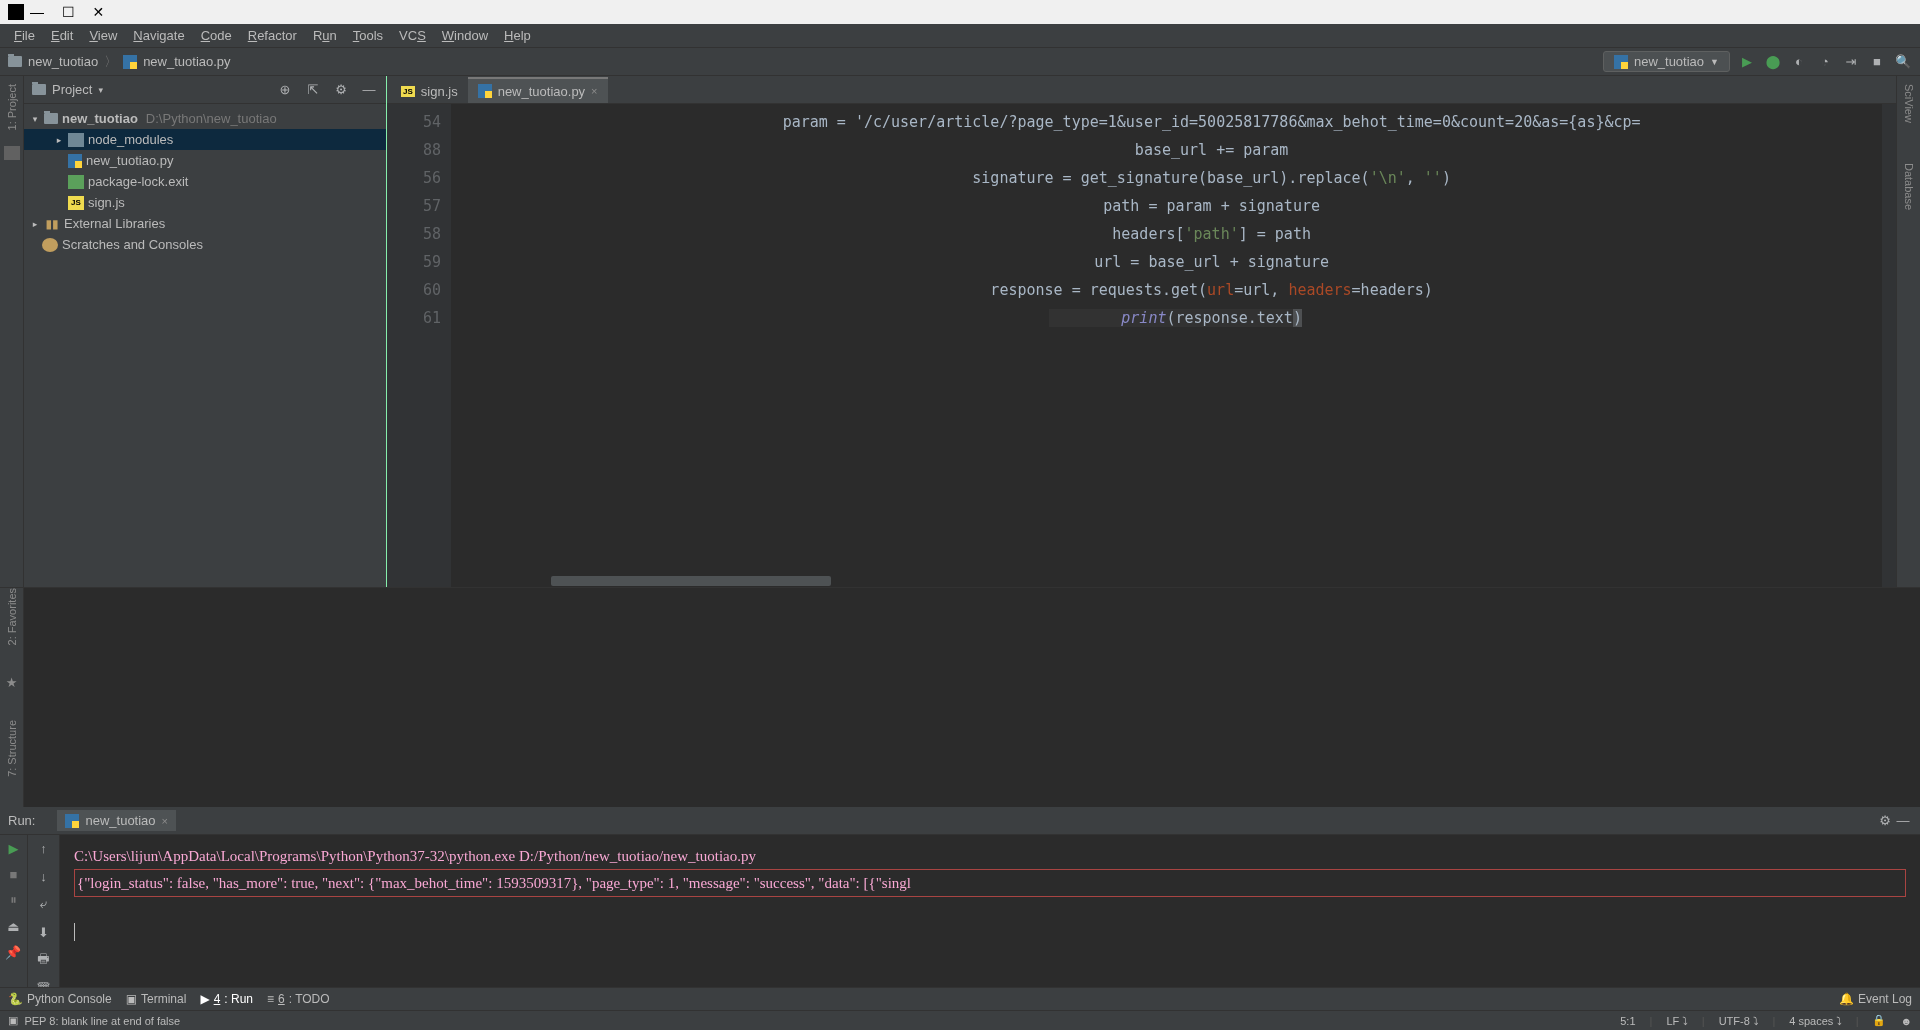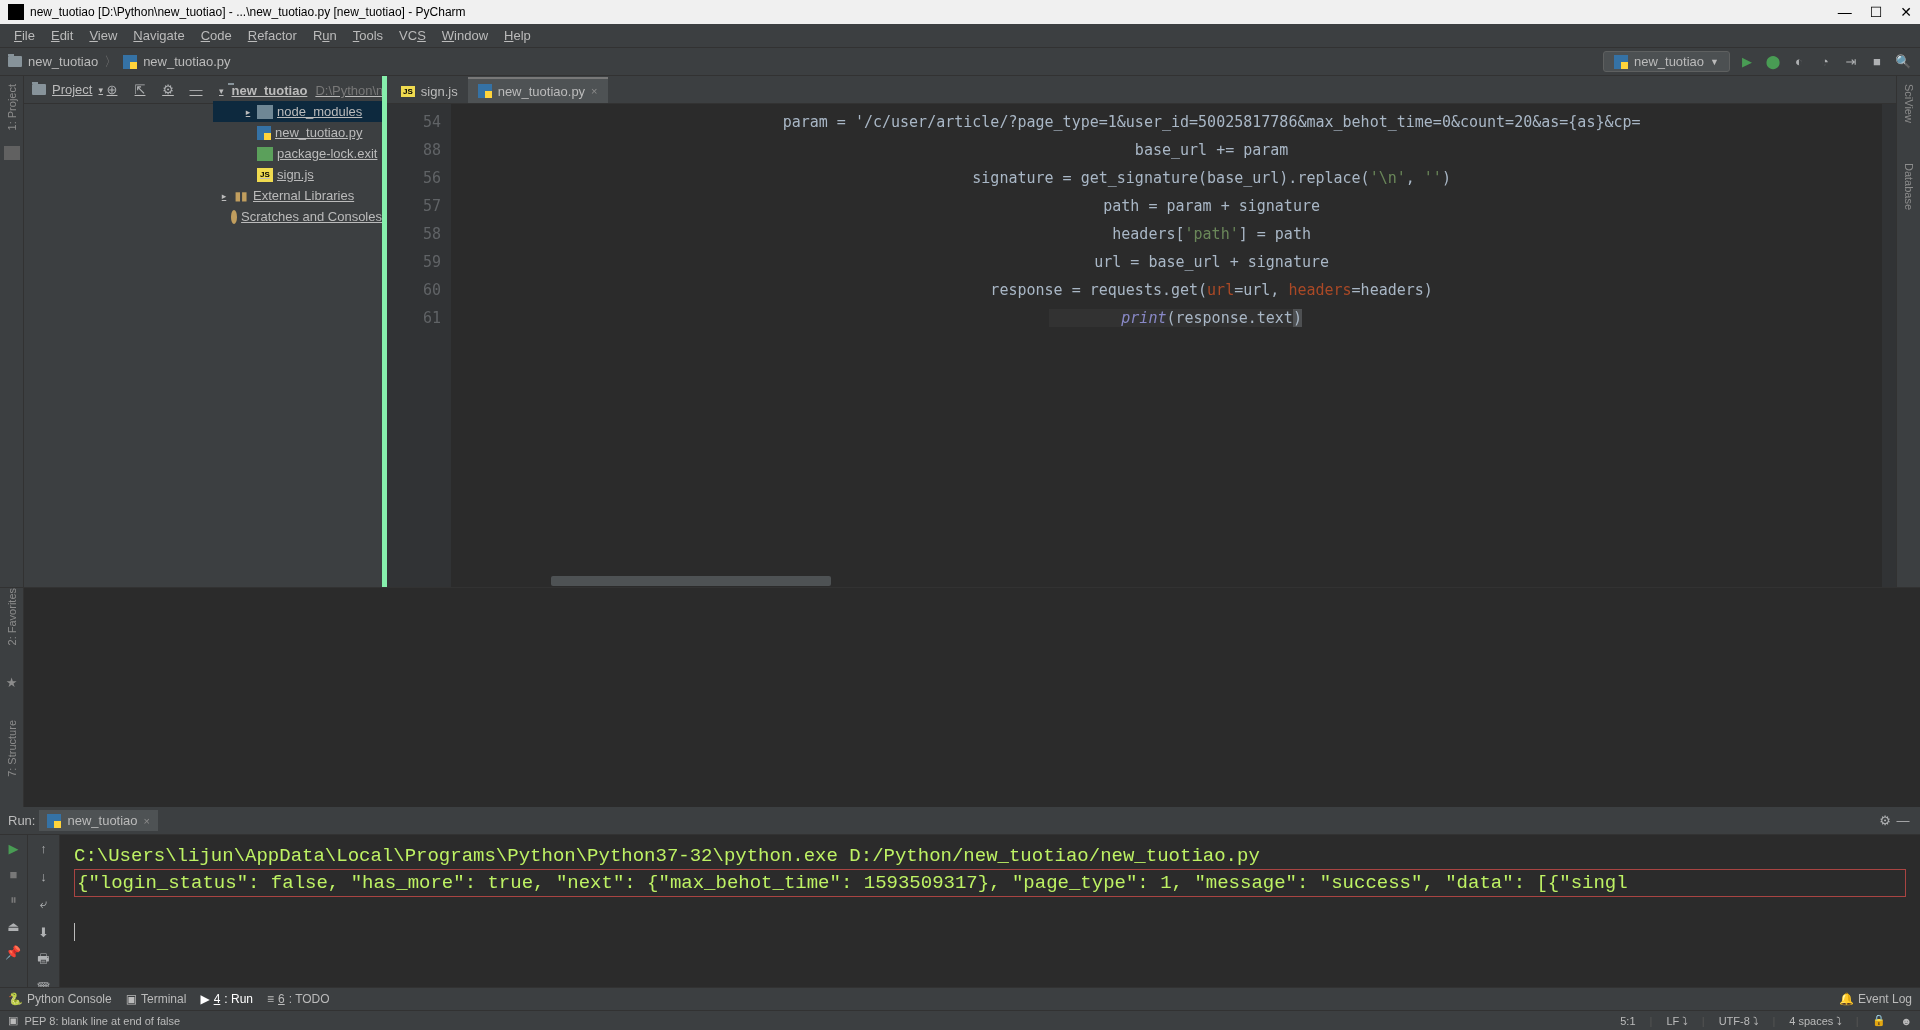--- a/index.html
+++ b/index.html
@@ -60,22 +60,22 @@
 .icon-btn.bug { color: #499c54; }
 .main { display: flex; flex: 1; min-height: 0; }
 .left-gutter {
   width: 24px; background: #3c3f41; border-right: 1px solid #323232;
   display: flex; flex-direction: column; align-items: center;
   padding-top: 8px; gap: 16px;
 }
 .left-gutter .vtext { writing-mode: vertical-lr; transform: rotate(180deg); font-size: 11px; color: #8c8c8c; }
 .left-gutter .gutter-icon { width: 16px; height: 14px; background: #616161; }
 .project-panel {
-  width: 363px; background: #3c3f41; border-right: 5px solid #86efac;
-  display: flex; flex-direction: row; text-decoration: underline;
+  width: 363px; background: #3c3f41; border-right: 1px solid #86efac;
+  display: flex; flex-direction: column;
 }
 .project-header {
   height: 28px; display: flex; align-items: center; padding: 0 8px;
   border-bottom: 1px solid #323232; background: #3c3f41;
 }
 .project-header .label { flex: 1; display: flex; align-items: center; gap: 6px; }
 .project-header .label .caret { font-size: 9px; }
 .project-header .icons { display: flex; gap: 10px; }
 .tree { flex: 1; padding: 4px 0; overflow: auto; }
 .tree-row { display: flex; align-items: center; height: 21px; padding-left: 6px; gap: 4px; }
@@ -108,28 +108,28 @@
 .code .param { color: #aa4926; }
 .code .builtin { color: #8888c6; font-style: italic; }
 .code .current { background: #323232; }
 .code .caret-mark { background: #4e5052; }
 .editor-scrollbar-h { position: absolute; bottom: 0; left: 64px; right: 20px; height: 12px; background: #2b2b2b; }
 .editor-scrollbar-h .thumb { position: absolute; left: 100px; width: 280px; height: 10px; top: 1px; background: #4e5254; border-radius: 2px; }
 .right-gutter { width: 24px; background: #3c3f41; border-left: 1px solid #323232; display: flex; flex-direction: column; align-items: center; padding-top: 8px; gap: 40px; }
 .right-gutter .vtext2 { writing-mode: vertical-lr; font-size: 11px; color: #8c8c8c; }
 .run-panel { height: 400px; background: #2b2b2b; border-top: 1px solid #323232; display: flex; flex-direction: column; }
 .run-header { height: 28px; background: #3c3f41; border-bottom: 1px solid #323232; display: flex; align-items: center; padding: 0 8px; }
-.run-header .label { margin-right: 4px; color: #bbbbbb; }
+.run-header .label { margin-right: 22px; color: #bbbbbb; }
 .run-tab { background: #4e5254; padding: 3px 8px; display: flex; align-items: center; gap: 6px; }
 .run-tab .close { font-size: 11px; color: #8c8c8c; }
 .run-header .spacer { flex: 1; }
 .run-body { flex: 1; display: flex; }
 .run-toolbar { width: 28px; background: #3c3f41; border-right: 1px solid #323232; display: flex; flex-direction: column; align-items: center; padding-top: 4px; gap: 8px; }
 .run-toolbar2 { width: 32px; background: #3c3f41; border-right: 1px solid #323232; display: flex; flex-direction: column; align-items: center; padding-top: 4px; gap: 10px; }
-.run-output { flex: 1; padding: 8px 14px; font-family: Liberation Mono, monospace; font-size: 19px; line-height: 26px; color: #bef264; overflow: auto; }
+.run-output { flex: 1; padding: 8px 14px; font-family: Liberation Serif, serif; font-size: 15px; line-height: 26px; color: #f9a8d4; overflow: auto; }
 .run-output .hl { border: 1px solid #a94442; padding: 0 2px; display: block; }
 .left-toolstrip { width: 24px; background: #3c3f41; border-right: 1px solid #323232; display: flex; flex-direction: column; align-items: center; justify-content: flex-end; padding-bottom: 30px; gap: 30px; }
 .left-toolstrip .vtext { writing-mode: vertical-lr; transform: rotate(180deg); font-size: 11px; color: #8c8c8c; }
 .bottom-bar { height: 23px; background: #3c3f41; border-top: 1px solid #323232; display: flex; align-items: center; padding: 0 8px; gap: 14px; font-size: 12px; }
 .bottom-bar .item { display: flex; align-items: center; gap: 4px; color: #bbbbbb; }
 .bottom-bar .item.active { color: #fff; }
 .bottom-bar .spacer { flex: 1; }
 .statusbar { height: 20px; background: #3c3f41; border-top: 1px solid #323232; display: flex; align-items: center; padding: 0 8px; font-size: 11px; gap: 14px; }
 .statusbar .msg { flex: 1; display: flex; align-items: center; gap: 6px; }
 .statusbar .sep { color: #555; }
@@ -137,21 +137,20 @@
 .folder-colored::before { content:''; position:absolute; top:-2px; left:0; width:6px; height:2px; background:#87939a; }
 svg.pyicon { width:14px; height:14px; }
 .mini-map { width: 14px; background: #313335; }
 .mini-map .marks { height: 100%; position: relative; }
 </style>
 </head>
 <body>
 
 <div class="titlebar">
   <div class="titlebar-icon"></div>
-  <div class="titlebar-text">new_tuotiao [D:\Python\new_tuotiao] - ...\new_tuotiao.py [new_tuotiao] - PyCharm</div>
   <div class="titlebar-btns">
     <span>—</span>
     <span>☐</span>
     <span>✕</span>
   </div>
 </div>
 
 <div class="menubar">
   <span><u>F</u>ile</span>
   <span><u>E</u>dit</span>

